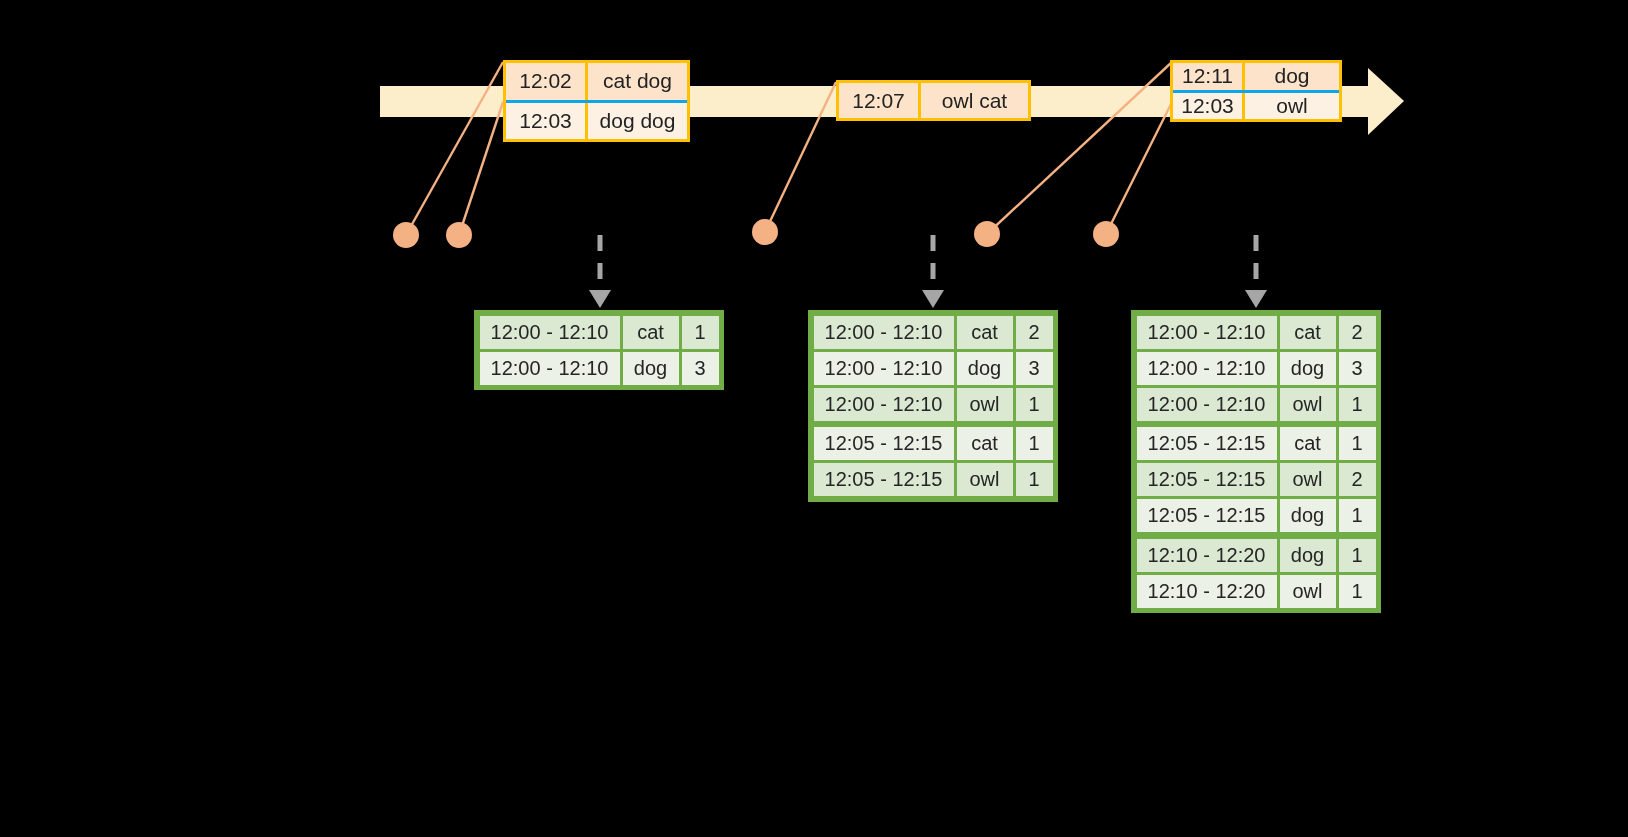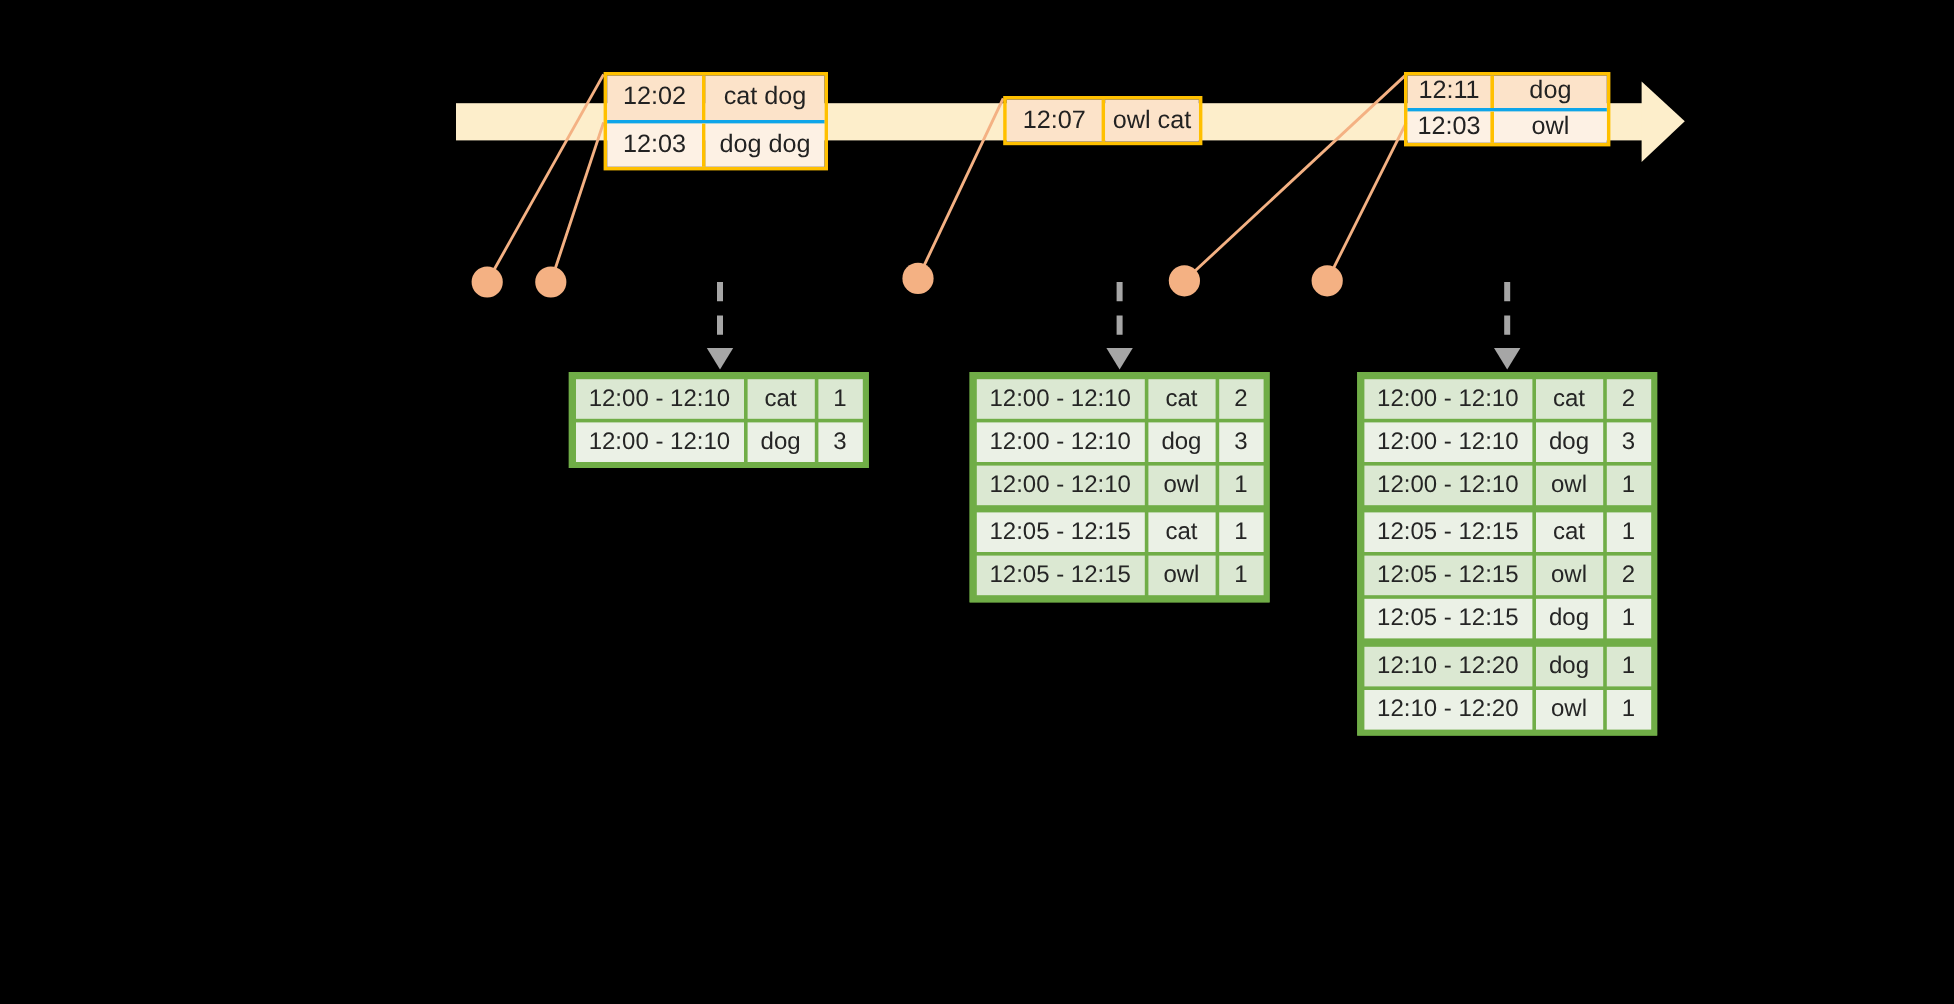--- a/index.html
+++ b/index.html
@@ -128,21 +128,21 @@
     <div class="event-row">
       <div class="event-cell time shade-a" style="width:82px;">12:02</div>
       <div class="event-cell shade-a" style="flex:1;text-align:right;">cat dog</div>
     </div>
     <div class="event-row">
       <div class="event-cell time shade-b" style="width:82px;">12:03</div>
       <div class="event-cell shade-b" style="flex:1;">dog dog</div>
     </div>
   </div>
 
-  <div class="event-box" style="left:836px; top:80px; width:166px; height:41px; z-index:3;">
+  <div class="event-box" style="left:836px; top:80px; width:195px; height:41px; z-index:3;">
     <div class="event-row">
       <div class="event-cell time shade-a" style="width:82px;">12:07</div>
       <div class="event-cell shade-a" style="flex:1;">owl cat</div>
     </div>
   </div>
 
   <div class="event-box" style="left:1170px; top:60px; width:172px; height:62px; z-index:3;">
     <div class="event-row">
       <div class="event-cell time shade-a" style="width:72px;">12:11</div>
       <div class="event-cell shade-a" style="flex:1;">dog</div>

